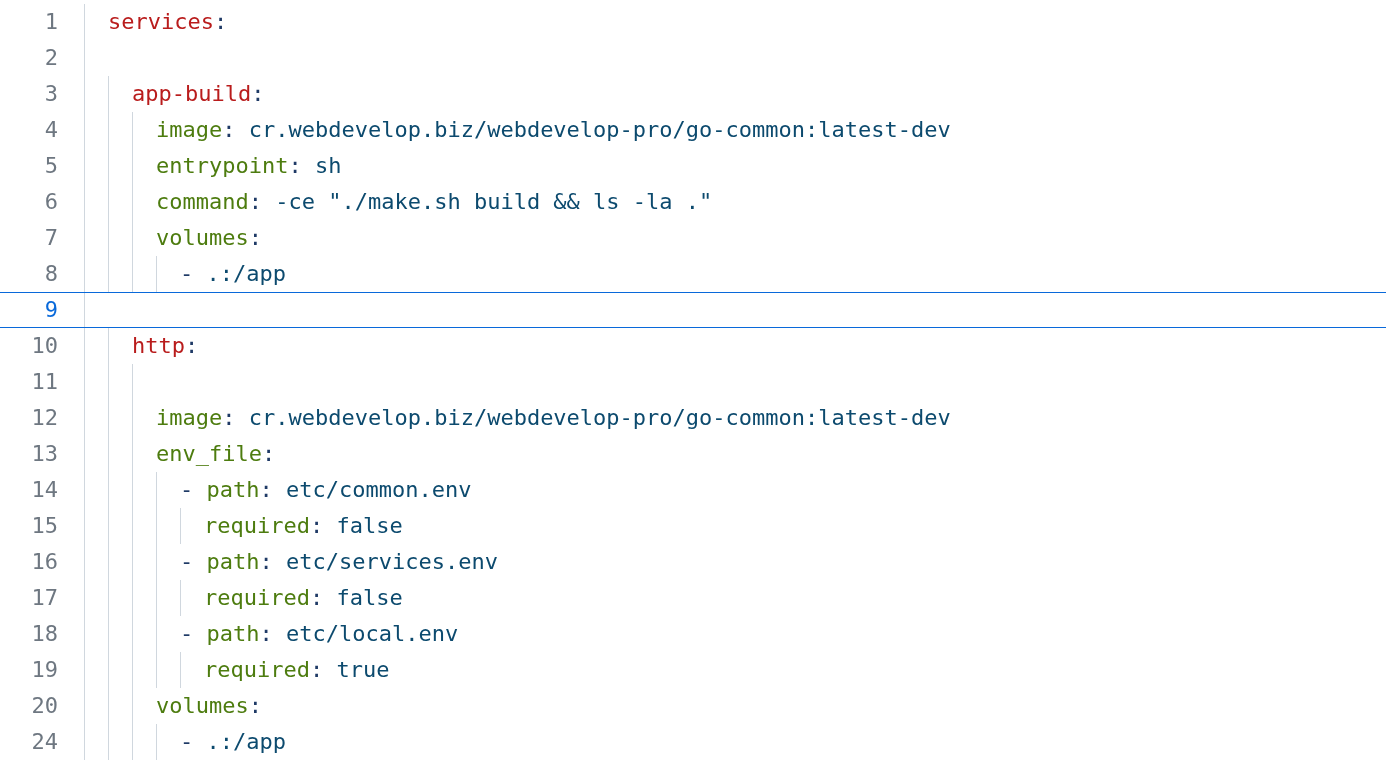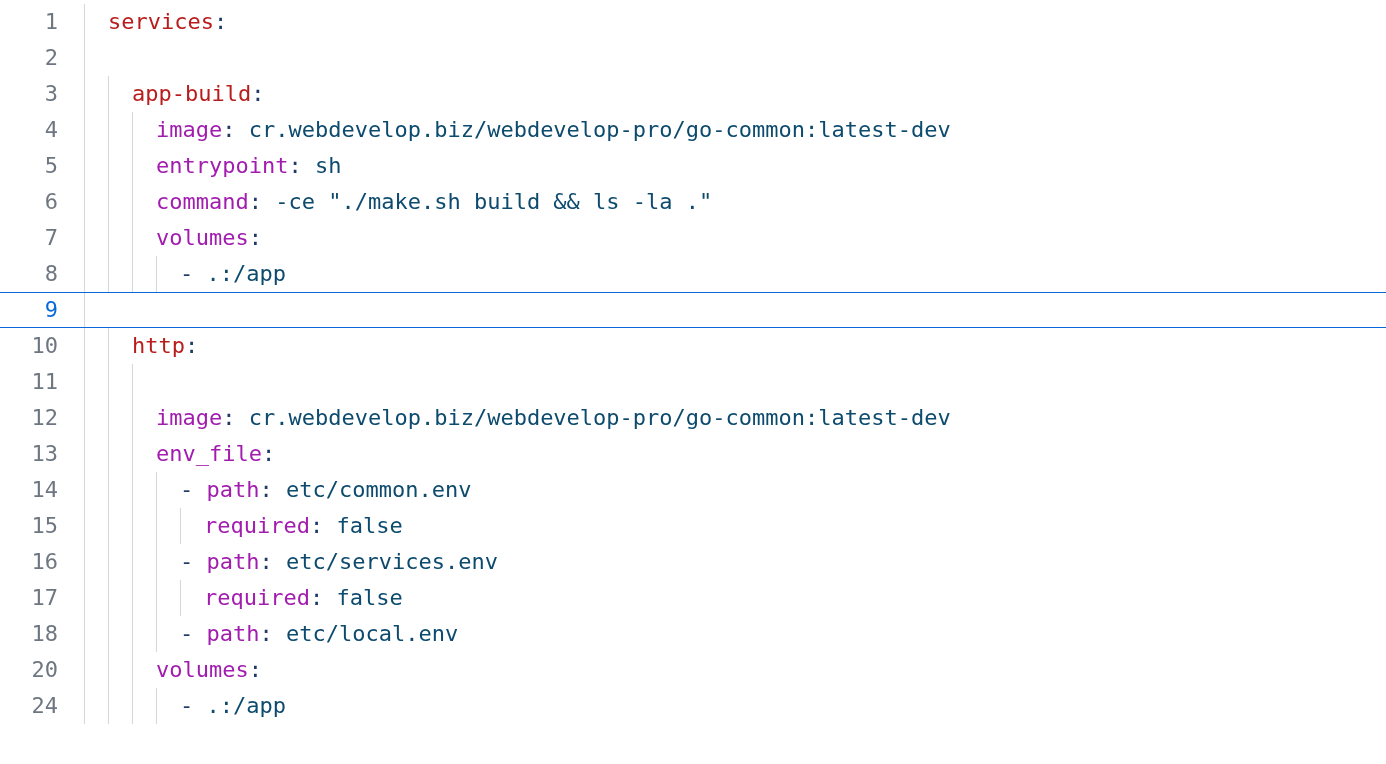--- a/index.html
+++ b/index.html
@@ -50,21 +50,21 @@
   .code {
     flex: 1 1 auto;
     white-space: pre;
     color: #1f2a44;
   }
   .row[data-current="true"] {
     border-top: 1px solid #0969da;
     border-bottom: 1px solid #0969da;
   }
   .tok-key1 { color: #b91c1c; }
-  .tok-key2 { color: #a21caf; }
+  .tok-key2 { color: #4d7c0f; }
   .tok-val  { color: #0c4a6e; }
   .tok-dash { color: #1f3a66; }
   .tok-colon{ color: #1f3a66; }
 </style>
 </head>
 <body>
 
 <div class="editor" id="editor">
     <div class="row">
       <div class="gutter">1</div>
@@ -221,20 +221,31 @@
       <div class="gutter">18</div>
       <div class="guides">
         <div class="guide"></div>
         <div class="guide"></div>
         <div class="guide"></div>
         <div class="guide"></div>
       </div>
       <div class="code"><span class="tok-dash">- </span><span class="tok-key2">path</span><span class="tok-colon">:</span><span> </span><span class="tok-val">etc/local.env</span></div>
     </div>
     <div class="row">
+      <div class="gutter">19</div>
+      <div class="guides">
+        <div class="guide"></div>
+        <div class="guide"></div>
+        <div class="guide"></div>
+        <div class="guide"></div>
+        <div class="guide"></div>
+      </div>
+      <div class="code"><span class="tok-key2">required</span><span class="tok-colon">:</span><span> </span><span class="tok-val">true</span></div>
+    </div>
+    <div class="row">
       <div class="gutter">20</div>
       <div class="guides">
         <div class="guide"></div>
         <div class="guide"></div>
         <div class="guide"></div>
       </div>
       <div class="code"><span class="tok-key2">volumes</span><span class="tok-colon">:</span></div>
     </div>
     <div class="row">
       <div class="gutter">24</div>

